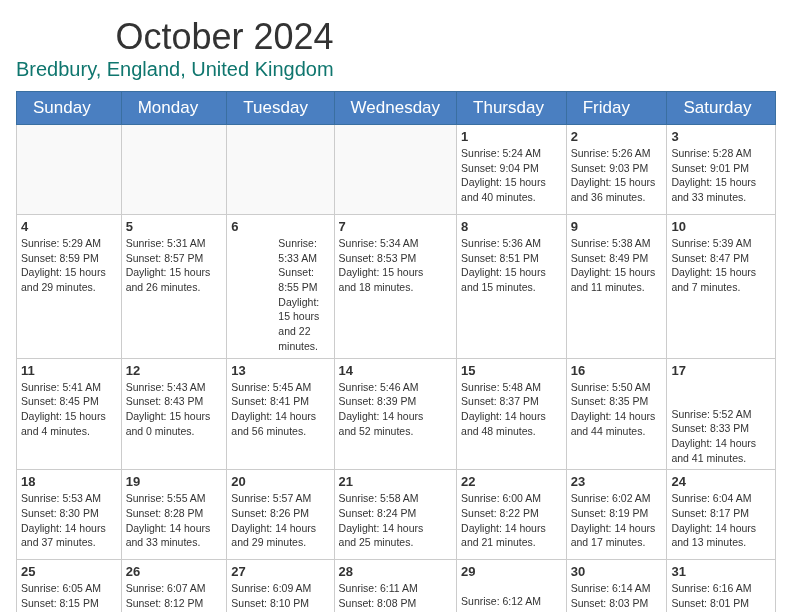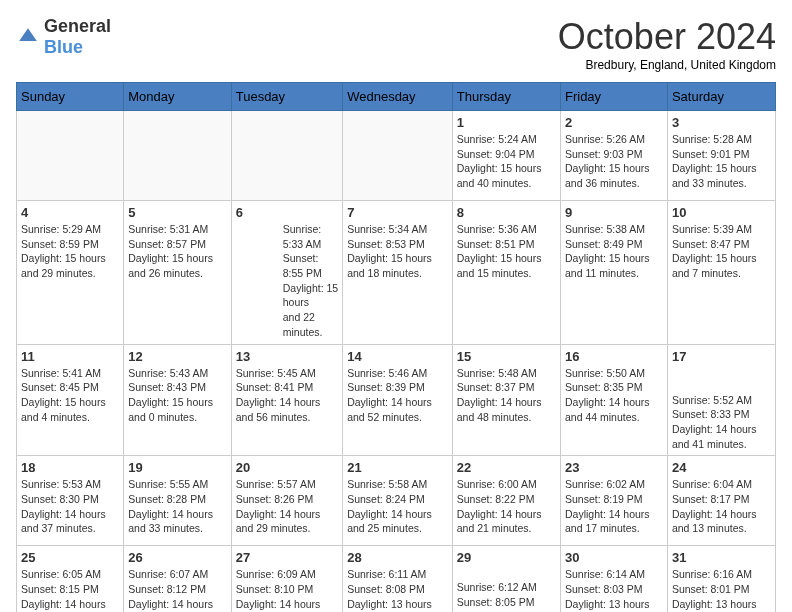--- a/index.html
+++ b/index.html
@@ -27,34 +27,34 @@
     }
     .title-area {
       text-align: right;
     }
     .month-title {
       font-size: 36px;
       font-weight: normal;
       color: #333;
     }
     .location-title {
-      font-size: 12px;
-      color: #000000;
+      font-size: 20px;
+      color: #0f766e;
     }
     .calendar {
       width: 100%;
       border-collapse: collapse;
       font-size: 11px;
     }
     .calendar th {
       background: #4a7fc1;
-      color: #000000;
-      padding: 6px 4px;
+      color: #ffffff;
+      padding: 6px 16px;
       text-align: left;
-      font-size: 13px;
+      font-size: 17px;
       font-weight: normal;
       border: 1px solid #3a6fa1;
     }
     .calendar td {
       border: 1px solid #ccc;
       vertical-align: top;
       padding: 4px;
       height: 90px;
       width: 113px;
       background: #fff;
@@ -89,29 +89,20 @@
       width: 12px;
       height: 12px;
       background: #d0d0d0;
       display: inline-block;
     }
   </style>
 </head>
 <body>
 
 <div class="header-area">
-  <div class="logo">
-    <svg class="logo-icon" viewBox="0 0 30 30">
-      <polygon points="15,4 26,20 4,20" fill="#4a7fc1"></polygon>
-    </svg>
-    <div>
-      <span style="font-size:18px;font-weight:bold;color:#333;">General</span><br>
-      <span style="font-size:18px;font-weight:bold;color:#4a90d9;">Blue</span>
-    </div>
-  </div>
   <div class="title-area">
     <div class="month-title">October 2024</div>
     <div class="location-title">Bredbury, England, United Kingdom</div>
   </div>
 </div>
 
 <table class="calendar">
   <thead>
     <tr id="days-header">
     <th>Sunday</th>

